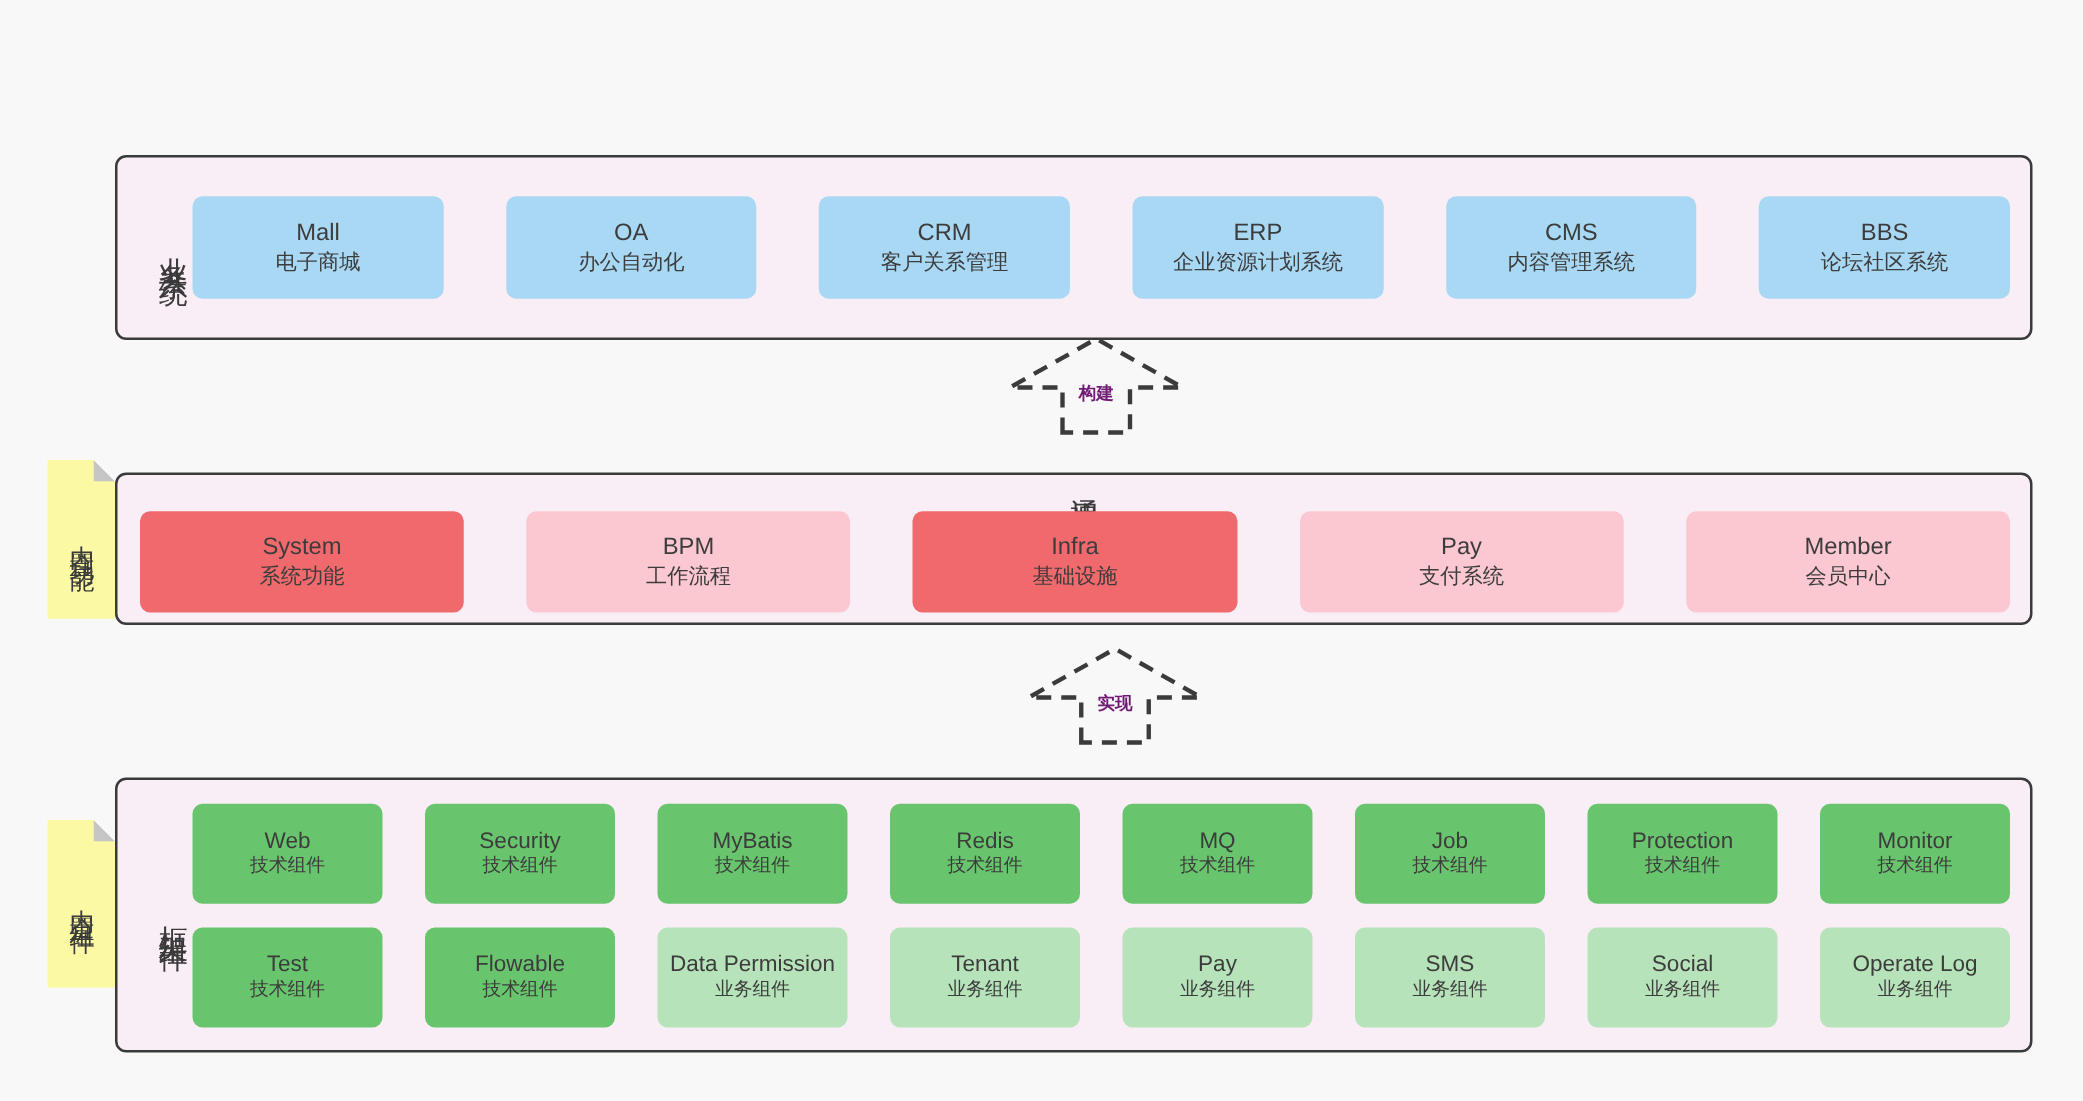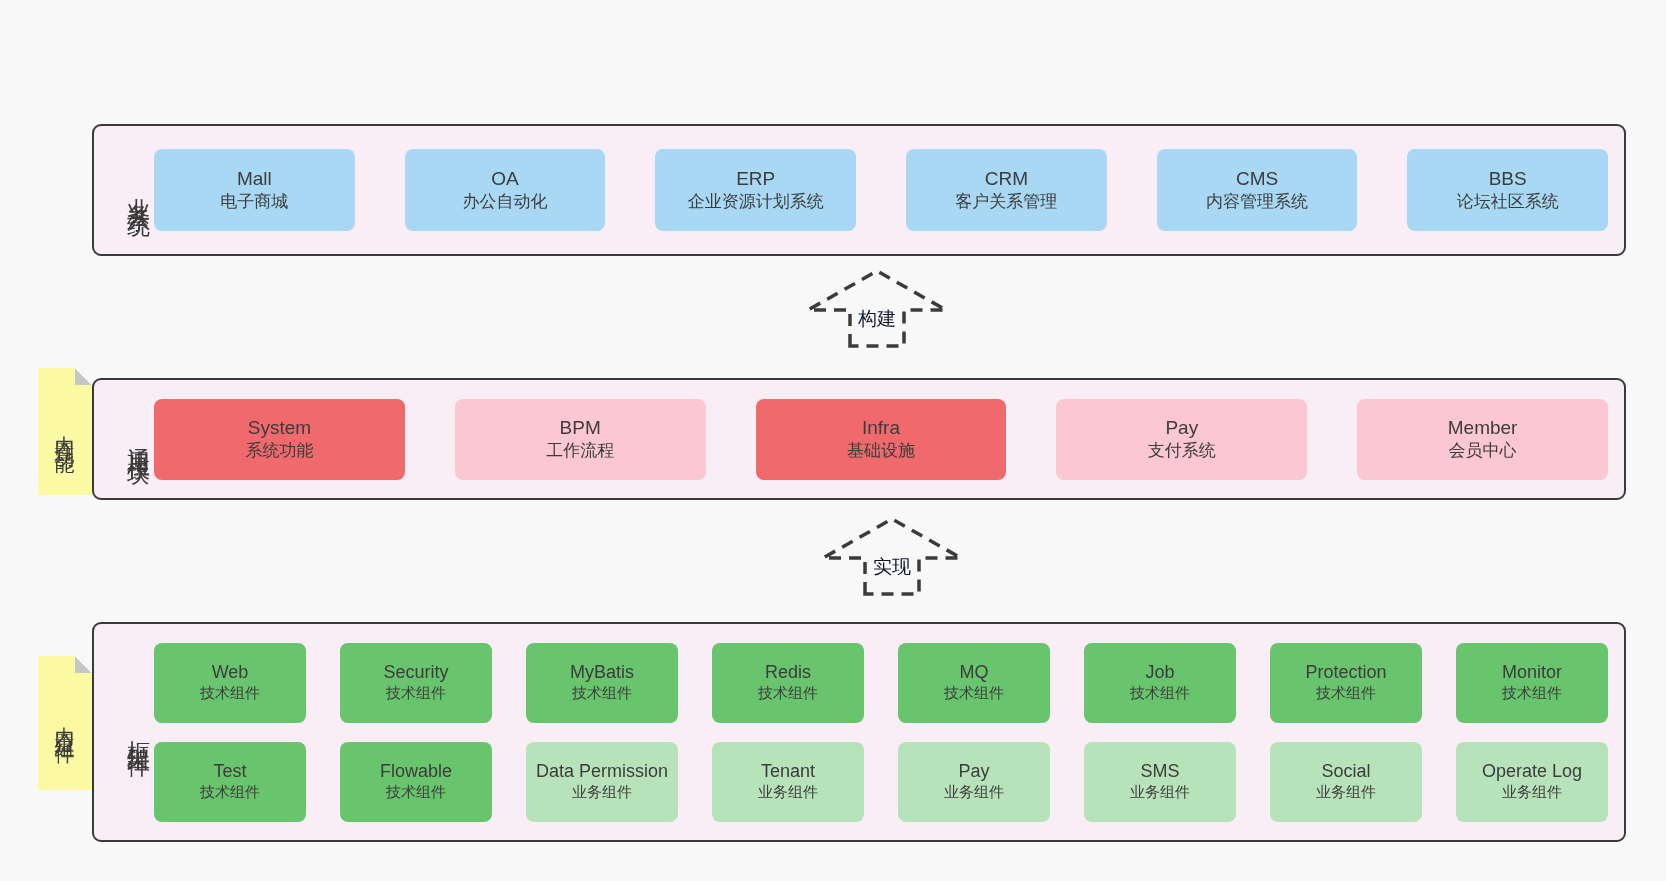--- a/index.html
+++ b/index.html
@@ -18,22 +18,22 @@
     position:absolute;
     left:92px;width:1534px;
     background:#f9eef6;
     border:2px solid #3a3a3a;
     border-radius:9px;
     box-sizing:border-box;
     display:flex;
     align-items:stretch;
     padding:0 16px 0 14px;
   }
-  .panel-1{top:124px;height:132px;}
-  .panel-2{top:378px;height:122px;}
+  .panel-1{top:124px;height:148px;}
+  .panel-2{top:378px;height:122px;flex-direction:column;}
   .panel-3{top:622px;height:220px;}
 
   .vlabel{
     writing-mode:vertical-rl;
     text-orientation:upright;
     font-size:23px;
     letter-spacing:5px;
     line-height:1;
     color:#3a3a3a;
     align-self:center;
@@ -125,48 +125,49 @@
     stroke:#3b3b3b;
     stroke-width:3.5;
     stroke-dasharray:12 8;
   }
   .arrow .arrow-label{
     position:absolute;
     left:50%;top:38px;
     transform:translateX(-50%);
     background:#f8f8f8;
     padding:0 3px;
-    font-size:19px;
-    color:#0f172a;
+    font-size:14px;
+    color:#701a75;
     white-space:nowrap;
+    font-weight:bold;
   }
 </style>
 </head>
 <body>
 
 <div class="stage">
 
   <div class="panel panel-1">
     <div class="vlabel">业务系统</div>
     <div class="boxes">
       <div class="box" data-variant="blue">
         <div class="en">Mall</div>
         <div class="zh">电子商城</div>
       </div>
       <div class="box" data-variant="blue">
         <div class="en">OA</div>
         <div class="zh">办公自动化</div>
       </div>
       <div class="box" data-variant="blue">
+        <div class="en">CRM</div>
+        <div class="zh">客户关系管理</div>
+      </div>
+      <div class="box" data-variant="blue">
         <div class="en">ERP</div>
         <div class="zh">企业资源计划系统</div>
-      </div>
-      <div class="box" data-variant="blue">
-        <div class="en">CRM</div>
-        <div class="zh">客户关系管理</div>
       </div>
       <div class="box" data-variant="blue">
         <div class="en">CMS</div>
         <div class="zh">内容管理系统</div>
       </div>
       <div class="box" data-variant="blue">
         <div class="en">BBS</div>
         <div class="zh">论坛社区系统</div>
       </div>
     </div>

